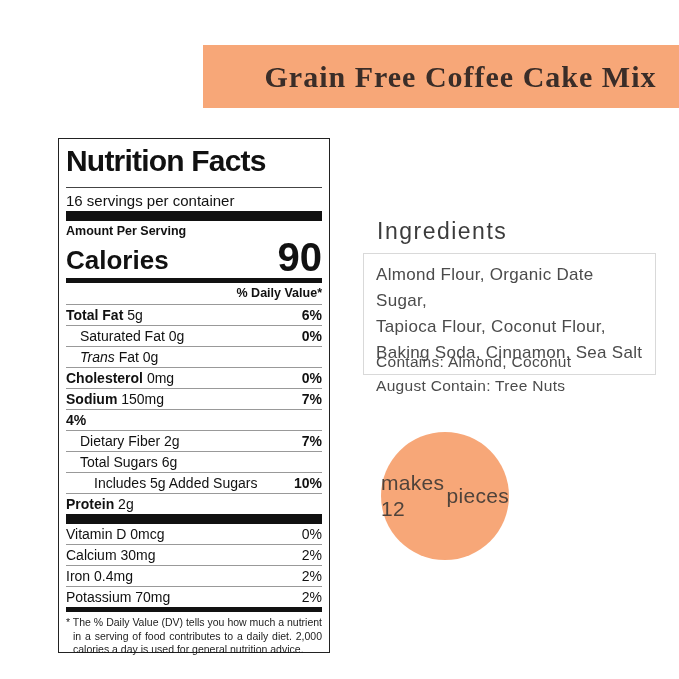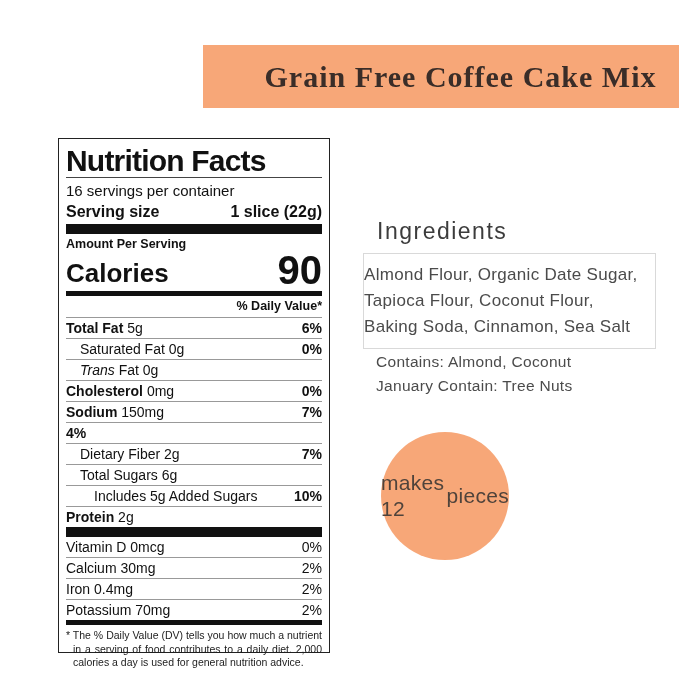--- a/index.html
+++ b/index.html
@@ -10,21 +10,21 @@
   .banner{position:absolute;left:203px;top:45px;width:515px;height:63px;
           display:flex;align-items:center;justify-content:center;}
   .banner-title{font-family:"Liberation Serif",serif;font-weight:700;font-size:30px;
           letter-spacing:1px;color:#3a2d28;white-space:nowrap;}
 
   
   .label{position:absolute;left:58px;top:138px;width:272px;height:515px;
          border:1px solid #222;background:#fff;padding:5px 7px;box-sizing:border-box;
          color:#111;}
   .nf-title{font-size:30px;font-weight:800;letter-spacing:-0.8px;line-height:33px;
-            border-bottom:1px solid #444;padding-bottom:0;}
+            border-bottom:1px solid #444;padding-bottom:10px;}
   .nf-servings{font-size:15px;line-height:20px;padding-top:3px;}
   .nf-serving-size{display:flex;justify-content:space-between;font-weight:700;
             font-size:16px;line-height:21px;padding-bottom:2px;}
   .bar{background:#111;}
   .bar.thick{height:10px;}
   .bar.med{height:5px;}
   .nf-aps{font-size:12.5px;font-weight:700;padding-top:3px;line-height:15px;}
   .nf-cal-row{display:flex;justify-content:space-between;align-items:flex-end;
             padding-bottom:3px;}
   .nf-cal-label{font-size:26px;font-weight:800;line-height:30px;}
@@ -39,21 +39,21 @@
   .b{font-weight:700;}
   .nf-dv-val{font-weight:700;}
   .nf-dv-val.micro{font-weight:400;}
   .nf-footnote{font-size:10.5px;line-height:13.5px;padding:4px 0 0 7px;text-indent:-7px;
             text-align:justify;color:#1c1c1c;}
 
   
   .ing-heading{position:absolute;left:377px;top:218px;font-size:23px;color:#3c3c3c;
             letter-spacing:1.5px;font-weight:400;}
   .ing-box{position:absolute;left:363px;top:253px;width:293px;box-sizing:border-box;
-            border:1px solid #d9d9d9;padding:8px 0;font-size:17px;line-height:26px;
+            border:1px solid #d9d9d9;padding:8px 12px;font-size:17px;line-height:26px;
             color:#4b4b4b;letter-spacing:0.3px;}
   .ing-allergens{position:absolute;left:376px;top:350px;font-size:15.5px;line-height:24px;
             color:#4b4b4b;letter-spacing:0.3px;}
 
   
   .badge{position:absolute;left:381px;top:432px;width:128px;height:128px;border-radius:50%;
             display:flex;align-items:center;justify-content:center;
             font-size:21px;line-height:26px;color:#4f433b;letter-spacing:0.3px;}
 </style>
 </head>
@@ -61,24 +61,20 @@
 
 <div class="canvas">
 
   <div class="banner" style="background: rgb(247, 167, 120);">
     <span class="banner-title" style="color: rgb(58, 45, 40);">Grain Free Coffee Cake Mix</span>
   </div>
 
   <div class="label">
     <div class="nf-title">Nutrition Facts</div>
     <div class="nf-servings">16 servings per container</div>
-    <div class="nf-serving-size">
-      <span>Serving size</span>
-      <span>1 slice (22g)</span>
-    </div>
     <div class="bar thick"></div>
     <div class="nf-aps">Amount Per Serving</div>
     <div class="nf-cal-row">
       <span class="nf-cal-label">Calories</span>
       <span class="nf-cal-value">90</span>
     </div>
     <div class="bar med"></div>
     <div class="nf-dv-header">% Daily Value*</div>
     <div id="nutrient-rows">
         <div class="nf-row">
@@ -145,21 +141,21 @@
   </div>
 
   <div class="ing-heading">Ingredients</div>
   <div class="ing-box" id="ing-box">
       <div>Almond Flour, Organic Date Sugar,</div>
       <div>Tapioca Flour, Coconut Flour,</div>
       <div>Baking Soda, Cinnamon, Sea Salt</div>
     </div>
   <div class="ing-allergens">
     <div>Contains: Almond, Coconut</div>
-    <div>January Contain: Tree Nuts</div>
+    <div>August Contain: Tree Nuts</div>
   </div>
 
   <div class="badge" style="background: rgb(247, 167, 120); color: rgb(79, 67, 59);">
     <span>makes 12</span>
     <span>pieces</span>
   </div>
 
 </div>
 
 </body></html>

